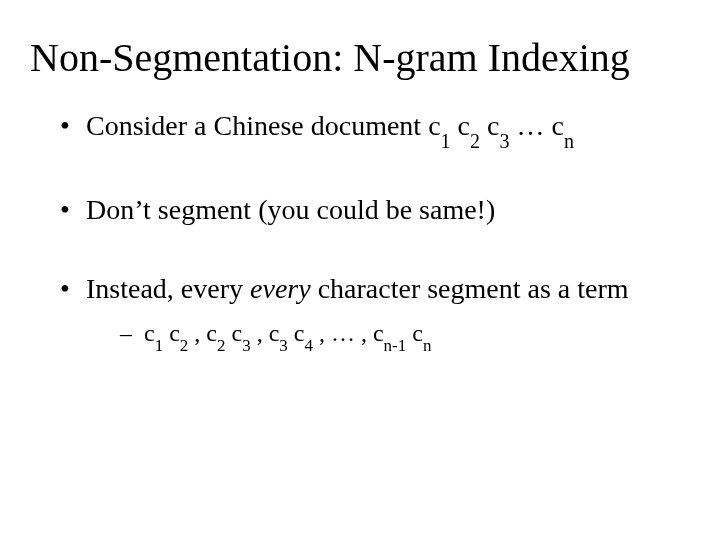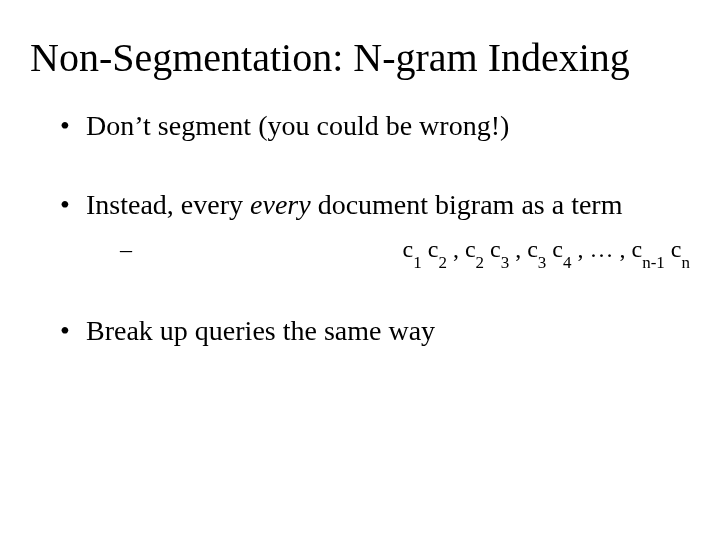--- a/index.html
+++ b/index.html
@@ -45,21 +45,20 @@
   ul.sub {
     list-style: none;
     margin: 12px 0 0 0;
     padding: 0 0 0 34px;
   }
   ul.sub > li {
     font-size: 24px;
     line-height: 1.3;
     position: relative;
     padding-left: 24px;
-    text-align: right;
   }
   ul.sub > li::before {
     content: "–";
     position: absolute;
     left: 0;
     top: 0;
     font-size: 24px;
   }
   .sub-run {
     font-size: 20px;
@@ -76,28 +75,30 @@
   em { }
 </style>
 </head>
 <body>
 
 <div class="slide">
   <h1 class="title">Non-Segmentation: N-gram Indexing</h1>
 
   <ul class="top">
 
+    <li>
+      <span>Consider a Chinese document   c</span><span class="sub-run">1</span><span> c</span><span class="sub-run">2</span><span> c</span><span class="sub-run">3</span><span> … c</span><span class="sub-run">n</span>
+    </li>
 
-    <li>Don’t segment (you could be wrong!)</li>
+    <li>Don’t segment (you could be same!)</li>
 
     <li>
-      <span>Instead, every </span><em>every</em><span> document bigram as a term</span>
+      <span>Instead, every </span><em>every</em><span> character segment as a term</span>
       <ul class="sub">
         <li>
           <span> </span><span>c</span><span class="sub-run-sm">1</span><span> c</span><span class="sub-run-sm">2</span><span> ,  c</span><span class="sub-run-sm">2</span><span> c</span><span class="sub-run-sm">3</span><span> ,  c</span><span class="sub-run-sm">3</span><span> c</span><span class="sub-run-sm">4</span><span> ,  …    ,  c</span><span class="sub-run-sm">n-1</span><span> c</span><span class="sub-run-sm">n</span>
         </li>
       </ul>
     </li>
 
-    <li>Break up queries the same way</li>
 
   </ul>
 </div>
 
 </body></html>

